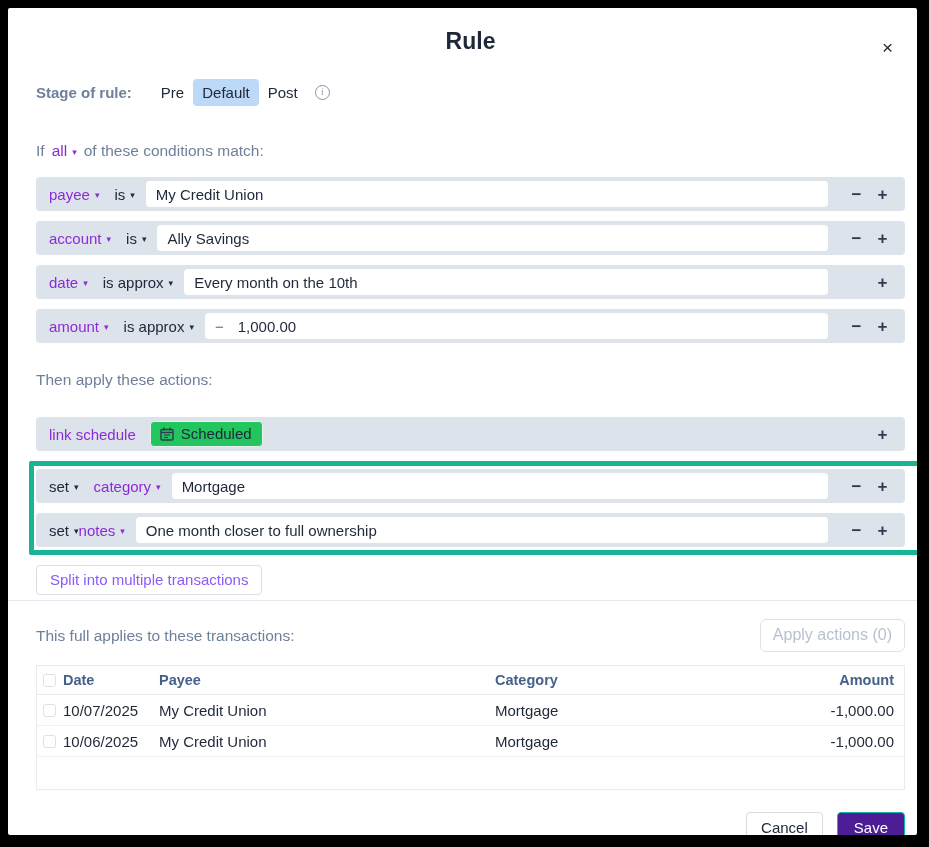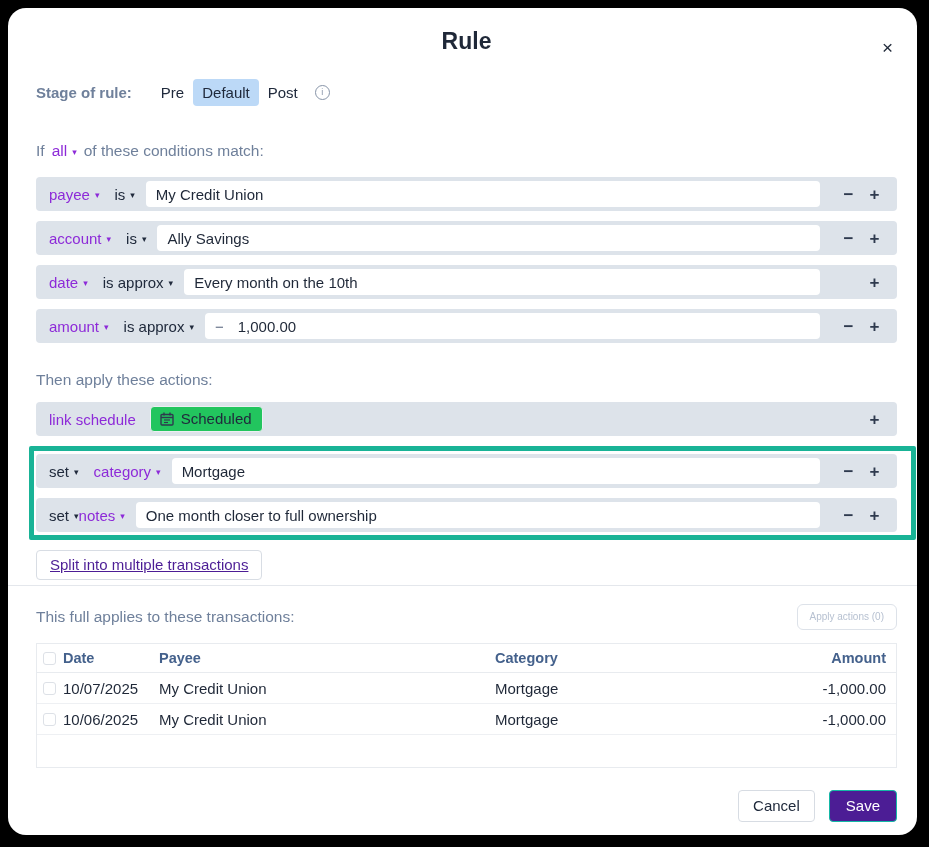--- a/index.html
+++ b/index.html
@@ -7,22 +7,22 @@
   body {
     width: 929px; height: 847px;
     background: #000;
     font-family: "Liberation Sans", sans-serif;
     position: relative;
   }
   .dialog {
     position: absolute;
     inset: 8px 12px 12px 8px;
     background: #ffffff;
-    border-radius: 18px;
-    padding: 0 20px 0 28px;
+    border-radius: 2px;
+    padding: 0 12px 0 28px;
     overflow: hidden;
   }
   .dialog-title {
     text-align: center;
     margin-top: 20px;
     font-size: 23px;
     font-weight: 700;
     color: #1f2838;
     height: 28px;
   }
@@ -129,21 +129,21 @@
     font-size: 17px; font-weight: 600;
     color: #2e3a4e;
     width: 17px; text-align: center;
     cursor: pointer; padding: 0; line-height: 1;
   }
   
   .actions-heading, .trans-heading {
     font-size: 15.5px;
     color: #6f809b;
   }
-  .actions-heading { margin-top: 28px; margin-bottom: 13px; }
+  .actions-heading { margin-top: 28px; margin-bottom: 28px; }
   .link-desc { color: #202a3c; margin-left: 16px; white-space: nowrap; }
   .sched-btn {
     margin-left: 14px;
     background: #22c55e;
     border: 1px solid #eceff3;
     border-radius: 4px;
     padding: 3px 10px 4px 9px;
     font-family: inherit; font-size: 15px;
     color: #202a3c;
     display: inline-flex; align-items: center; gap: 7px;
@@ -158,39 +158,38 @@
   }
   .highlight-box .cond-row { margin-bottom: 0; }
   .highlight-box .cond-row + .cond-row { margin-top: 10px; }
   .split-btn {
     margin-top: 10px;
     background: #fff;
     border: 1px solid #d8dde4;
     border-radius: 4px;
     padding: 5px 13px 6px;
     font-family: inherit; font-size: 15px;
-    color: #4c1d95;
+    color: #8b5cf6;
     cursor: pointer;
     display: inline-block;
-    text-decoration: underline;
   }
   .divider {
     height: 1px; background: #e4e7ec;
     margin: 5px -24px 0 -28px;
   }
   .trans-header {
     margin-top: 18px;
     display: flex; justify-content: space-between; align-items: center;
   }
   .apply-btn {
     background: #fff;
     border: 1px solid #dde2e9;
     border-radius: 6px;
     padding: 6px 12px 7px;
-    font-family: inherit; font-size: 10px;
+    font-family: inherit; font-size: 16px;
     color: #b7c1d1;
     cursor: default;
   }
   
   .tx-table {
     margin-top: 13px;
     border: 1px solid #e8ebef;
   }
   .tx-row {
     display: grid;

